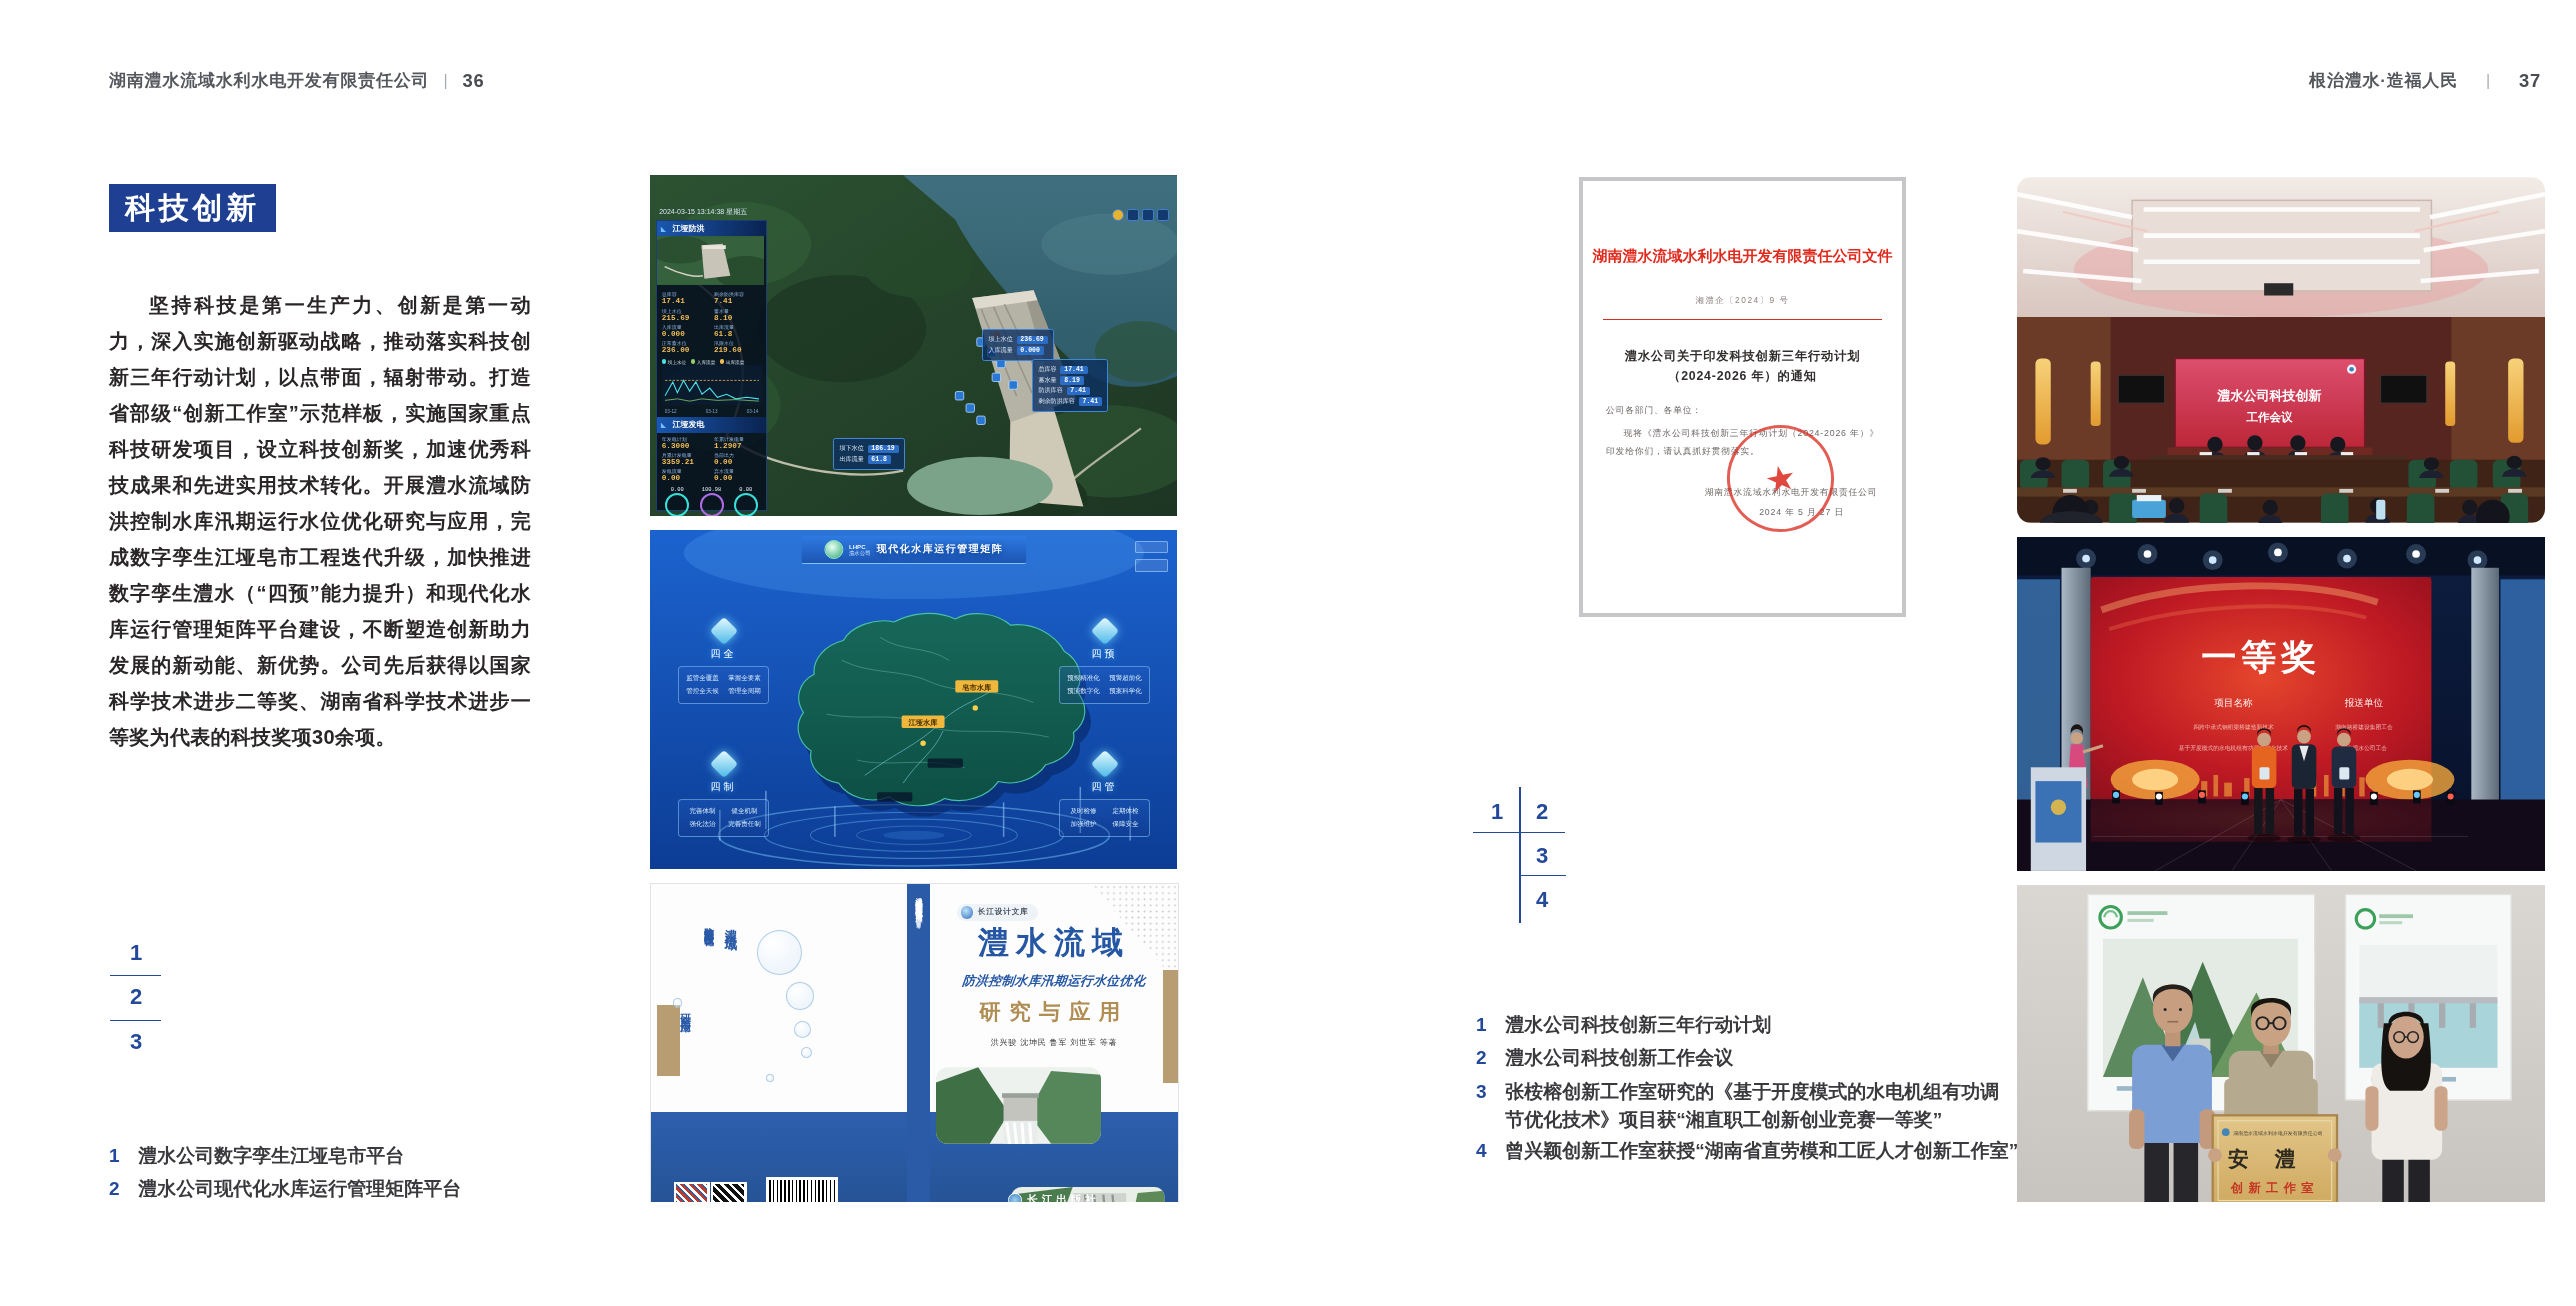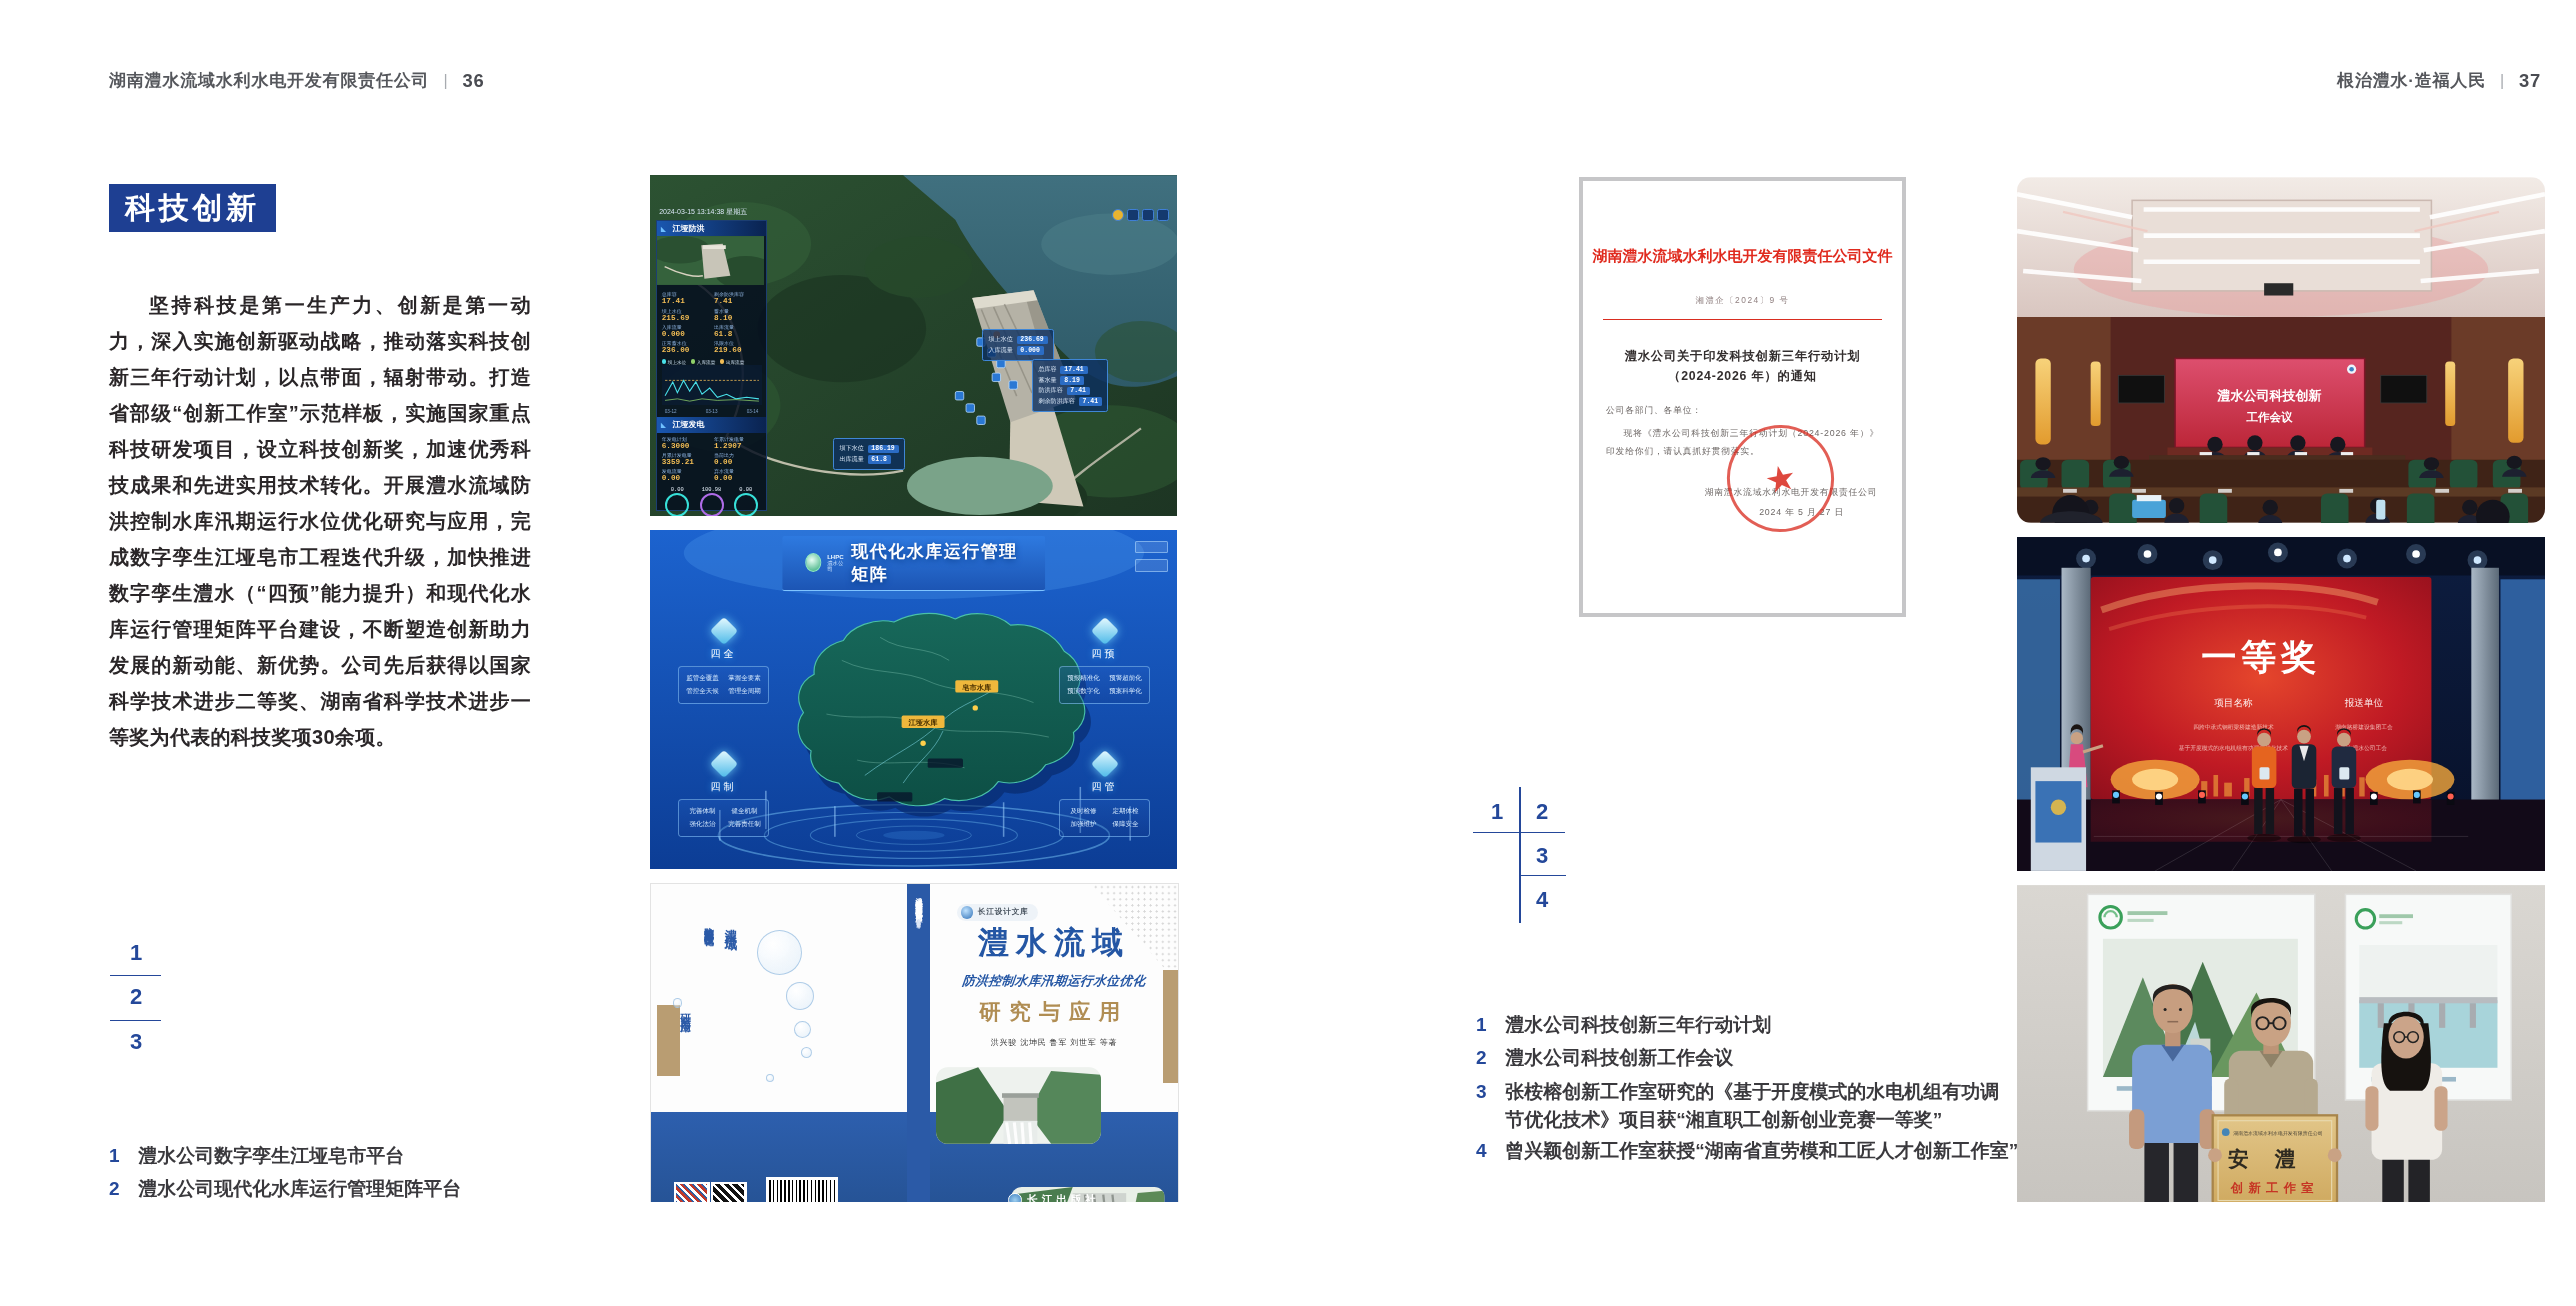--- a/index.html
+++ b/index.html
@@ -52,21 +52,21 @@
   .f1-gauge.p{border-color:#b06ce8;}
   .f1-gv{font-size:5.4px;color:#e8f2fc;text-align:center;font-family:"Liberation Mono",monospace;}
   
   .f2-titlebar{position:absolute;left:50%;top:6.1px;transform:translateX(-50%);display:flex;align-items:center;
                gap:6.1px;background:linear-gradient(180deg,#2e7ae0,#1c55b4);padding:3.8px 23px;
                border-bottom:1.5px solid #7fc4ff;border-radius:2.3px;z-index:6;}
   .f2-logo{width:17px;height:17px;border-radius:50%;border:1.5px solid #8fe8c0;
            background:radial-gradient(circle at 40% 35%,#e8fff4,#2fa876);}
   .f2-lt1{font-size:6.1px;font-weight:700;color:#eaf6ff;line-height:7px;}
   .f2-lt2{font-size:5.4px;color:#cfe6ff;line-height:6.1px;}
-  .f2-title{font-size:17px;font-weight:700;color:#fff;letter-spacing:1.5px;text-shadow:0 1.5px 6.1px #063a8a;}
+  .f2-title{font-size:10px;font-weight:700;color:#fff;letter-spacing:1.5px;text-shadow:0 1.5px 6.1px #063a8a;}
   .f2-slogan{position:absolute;left:0;right:0;top:58px;text-align:center;z-index:5;
              font-family:"DejaVu Serif",serif;font-style:italic;font-weight:700;font-size:25px;
              color:#f2c96f;letter-spacing:7px;text-shadow:0 1.5px 4.6px rgba(0,0,0,.35);}
   .f2-btn{position:absolute;width:31px;height:10.7px;border:0.8px solid rgba(180,220,255,.55);
           background:rgba(255,255,255,.12);border-radius:1.5px;z-index:6;}
   .f2-panel{position:absolute;width:91px;z-index:6;text-align:center;}
   .f2-pico{width:20px;height:20px;margin:0 auto;background:linear-gradient(135deg,#e8fbff,#49b8e8);
            transform:rotate(45deg);border-radius:3.8px;box-shadow:0 0 9.2px rgba(120,220,255,.8);}
   .f2-pt{margin-top:6.1px;font-size:10px;font-weight:400;color:#fff;letter-spacing:3.1px;
          text-shadow:0 0 6.1px #2fa8ff;}
@@ -124,21 +124,21 @@
 </head>
 <body>
 
 <div class="sheet">
 
   <div class="hdr" style="left:73px;">
     <span>湖南澧水流域水利水电开发有限责任公司</span>
     <span class="sep">|</span>
     <span class="pnum">36</span>
   </div>
-  <div class="hdr" style="right:71px;">
+  <div class="hdr" style="right:71px;gap:28px;">
     <span>根治澧水·造福人民</span>
     <span class="sep">|</span>
     <span class="pnum">37</span>
   </div>
 
   <div class="sec-title">科技创新</div>
   <div class="para">坚持科技是第一生产力、创新是第一动力，深入实施创新驱动战略，推动落实科技创新三年行动计划，以点带面，辐射带动。打造省部级“创新工作室”示范样板，实施国家重点科技研发项目，设立科技创新奖，加速优秀科技成果和先进实用技术转化。开展澧水流域防洪控制水库汛期运行水位优化研究与应用，完成数字孪生江垭皂市工程迭代升级，加快推进数字孪生澧水（“四预”能力提升）和现代化水库运行管理矩阵平台建设，不断塑造创新助力发展的新动能、新优势。公司先后获得以国家科学技术进步二等奖、湖南省科学技术进步一等奖为代表的科技奖项30余项。</div>
 
   <div class="fig-num" style="left:73px;top:940px;">1</div>
   <div class="fig-line" style="left:74px;top:975px;width:51px;"></div>

